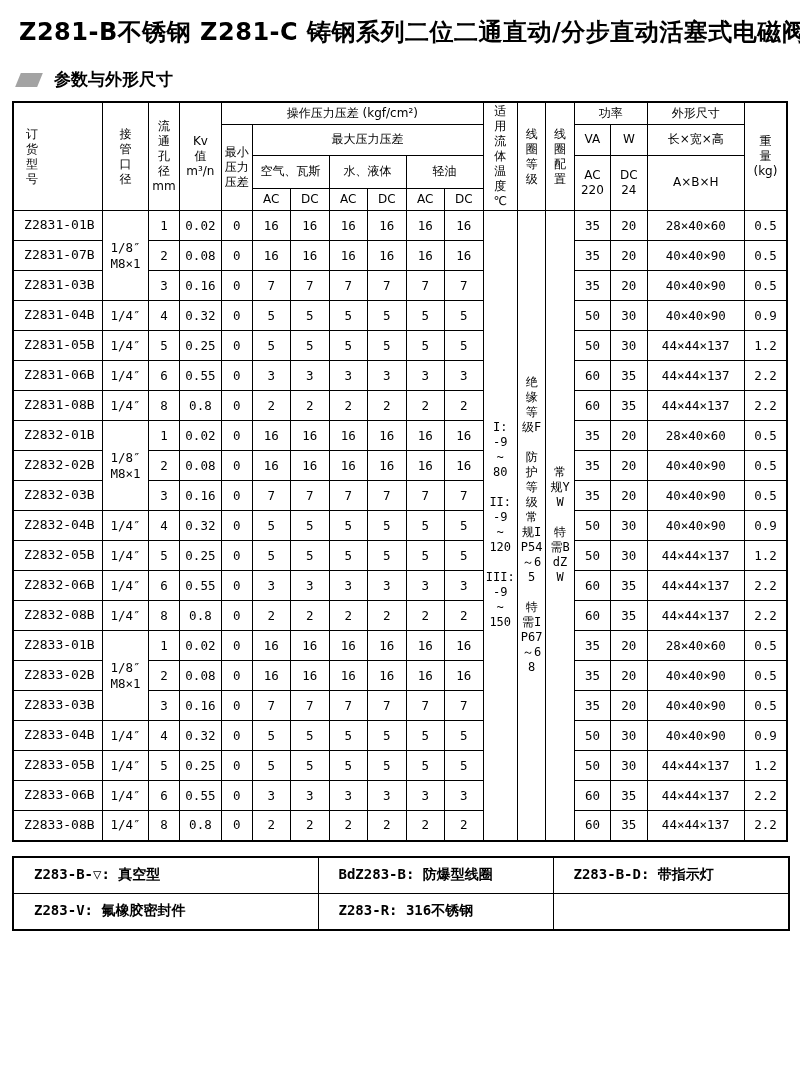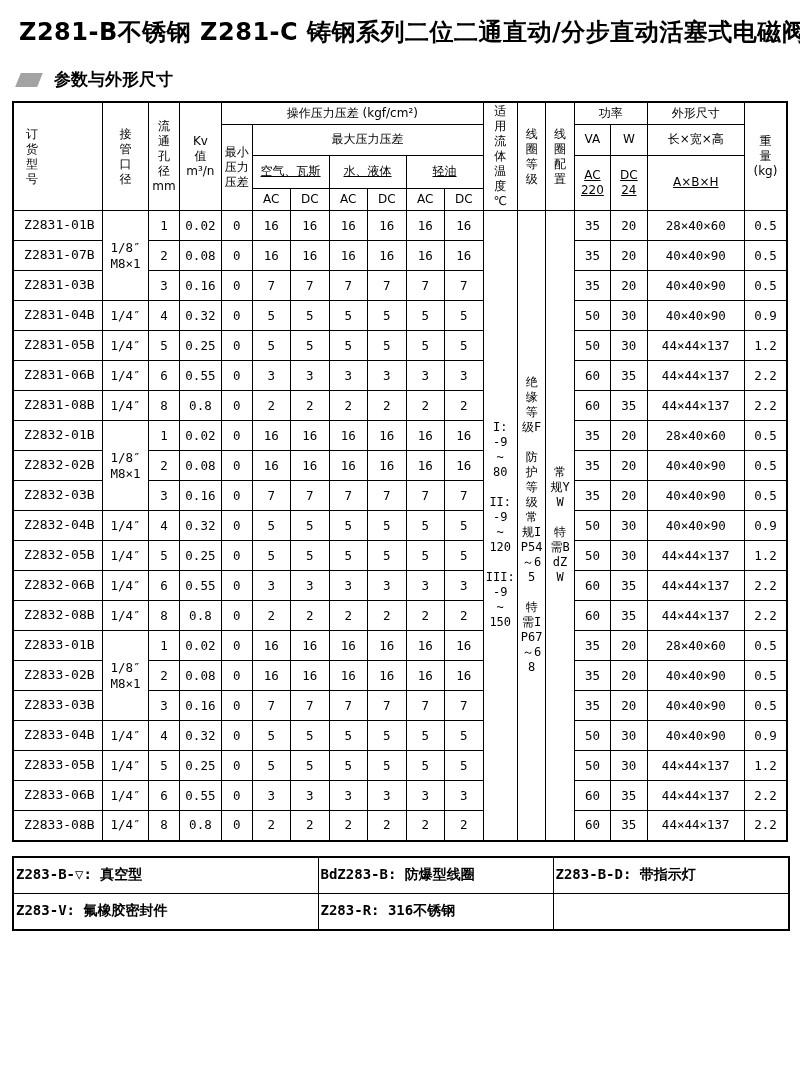--- a/index.html
+++ b/index.html
@@ -47,21 +47,21 @@
     font-weight: normal;
     line-height: 1.25;
     overflow: hidden;
   }
   table.spec td {
     font-family: "DejaVu Sans Mono", "DejaVu Sans", monospace;
     font-size: 12.5px;
   }
   table.spec thead tr:nth-child(1) { height: 22px; }
   table.spec thead tr:nth-child(2) { height: 24px; }
-  table.spec thead tr:nth-child(3) { height: 26px; text-decoration: underline; }
+  table.spec thead tr:nth-child(3) { height: 26px; }
   table.spec thead tr:nth-child(4) { height: 22px; }
   table.spec tbody tr { height: 30px; }
 
   .pre { white-space: pre-line; }
   .vwrap { word-break: break-all; }
   .hleft { text-align: left !important; padding-left: 12px !important; }
   td.model {
     text-align: right;
     padding-left: 5px !important;
     font-size: 13px !important;
@@ -86,21 +86,21 @@
     width: 776px;
     border: 2px solid #000;
     margin-top: 14px;
   }
   table.special td {
     border: 1px solid #000;
     height: 33px;
     font-size: 14px;
     font-weight: bold;
     text-align: left;
-    padding-left: 2px;
+    padding-left: 20px;
     vertical-align: middle;
     font-family: "DejaVu Sans Mono", "DejaVu Sans", monospace;
   }
 </style>
 </head>
 <body>
 
 <div class="page">
 
   <div class="title">Z281-B不锈钢 Z281-C 铸钢系列二位二通直动/分步直动活塞式电磁阀〈常闭型〉</div>

